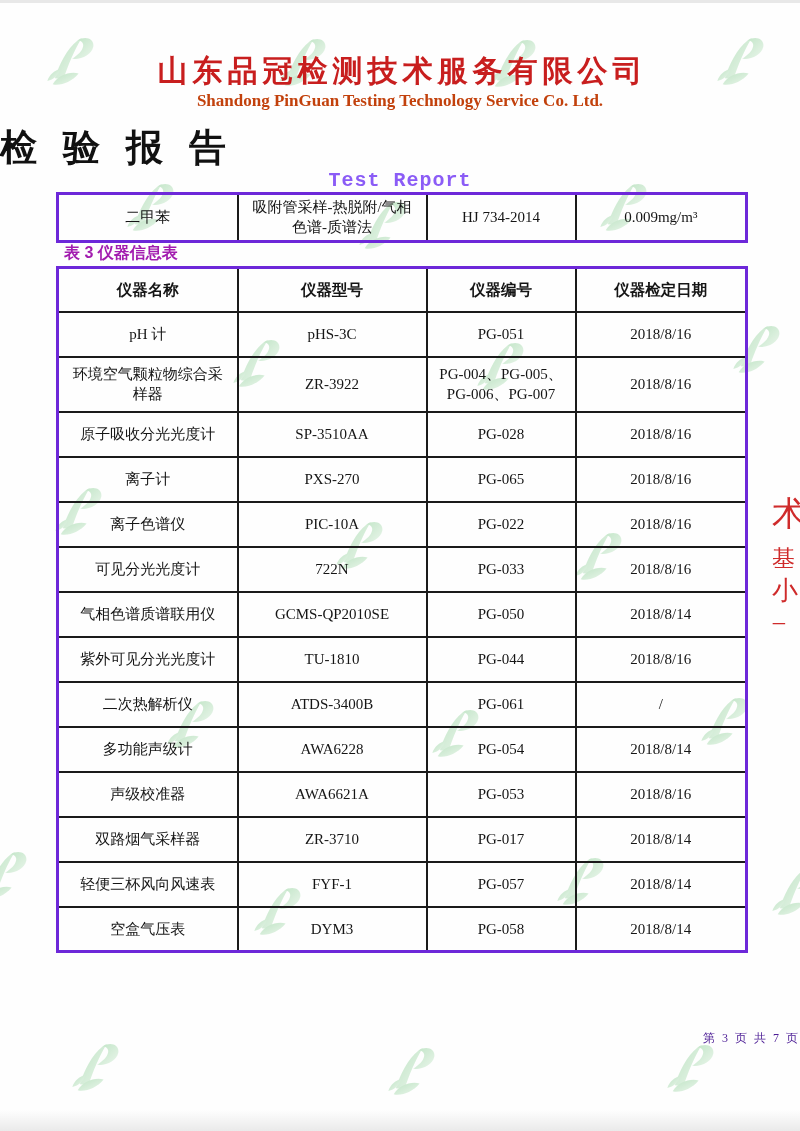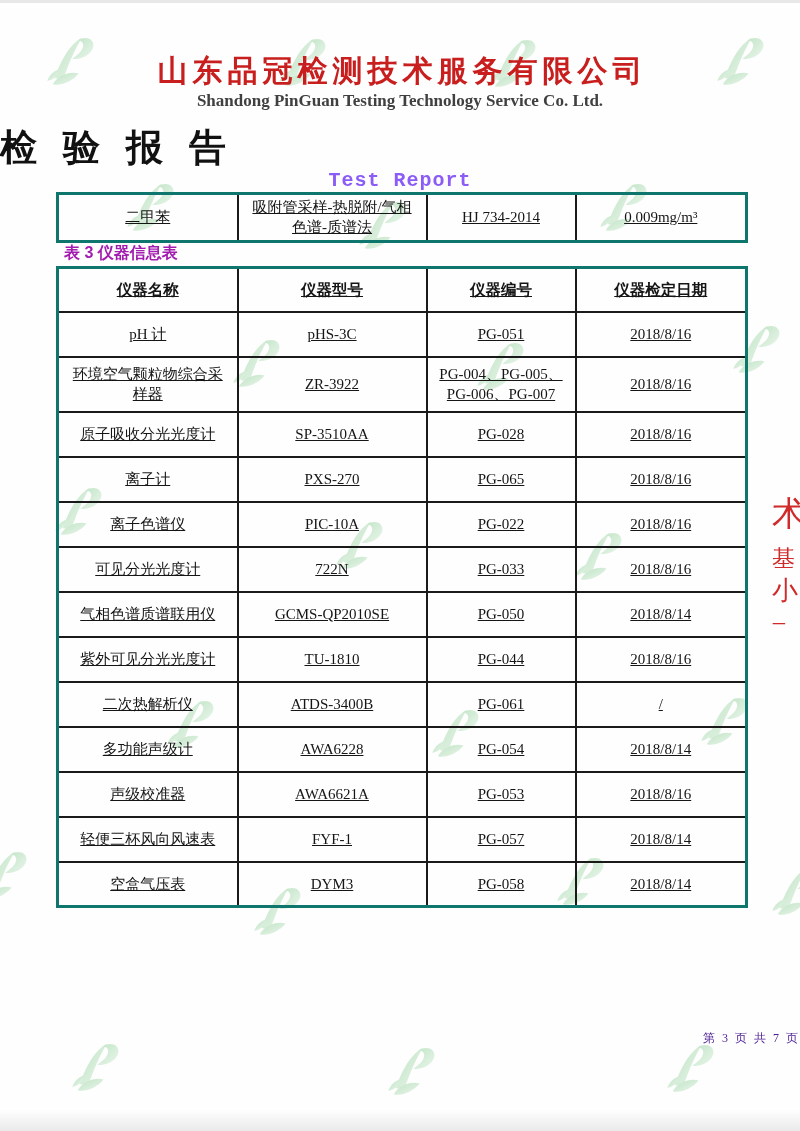--- a/index.html
+++ b/index.html
@@ -18,37 +18,37 @@
 
   
   .company-cn {
     position:absolute; top:48px; left:0; right:0;
     text-align:center; font-size:30px; font-weight:bold; color:#c81e1e;
     font-family:"Liberation Sans","DejaVu Sans",sans-serif;
   }
   .company-cn span { letter-spacing:5px; margin-right:-5px; }
   .company-en {
     position:absolute; top:88px; left:0; right:0;
-    text-align:center; font-size:17px; font-weight:bold; color:#404040;
+    text-align:center; font-size:17px; font-weight:bold; color:#c2410c;
   }
   .report-cn {
     position:absolute; top:120px; left:0; right:0;
     text-align:left; font-size:37px; font-weight:bold; color:#111;
   }
   .report-cn span { letter-spacing:26px; margin-right:-26px; }
   .report-en {
     position:absolute; top:166px; left:0; right:0;
     text-align:center; font-size:20px; font-weight:bold; color:#8b5cf6;
     font-family:"Liberation Mono","DejaVu Sans Mono",monospace;
     letter-spacing:1px;
   }
 
   
   table { border-collapse:collapse; table-layout:fixed; width:689px;
-          border:3px solid #0f766e; background:transparent;text-decoration:underline; }
+          border:3px solid #6d28d9; background:transparent; }
   td, th { border:2px solid #1a1a1a; text-align:center; vertical-align:middle;
            font-size:15px; padding:2px 8px; line-height:1.5;
            overflow:hidden; word-break:break-all; }
   th { font-weight:bold; font-size:15.5px; }
   #table-top   { position:absolute; left:56px; top:189px; }
   #table-top tr { height:47px; }
   #table-top td { line-height:1.35; }
   .table-caption {
     position:absolute; left:64px; top:240px;
     font-size:16px; font-weight:bold; color:#a21caf;
@@ -273,20 +273,26 @@
         <td>PG-054</td>
         <td>2018/8/14</td>
       </tr>
       <tr>
         <td>声级校准器</td>
         <td>AWA6621A</td>
         <td>PG-053</td>
         <td>2018/8/16</td>
       </tr>
       <tr>
+        <td>双路烟气采样器</td>
+        <td>ZR-3710</td>
+        <td>PG-017</td>
+        <td>2018/8/14</td>
+      </tr>
+      <tr>
         <td>轻便三杯风向风速表</td>
         <td>FYF-1</td>
         <td>PG-057</td>
         <td>2018/8/14</td>
       </tr>
       <tr>
         <td>空盒气压表</td>
         <td>DYM3</td>
         <td>PG-058</td>
         <td>2018/8/14</td>

